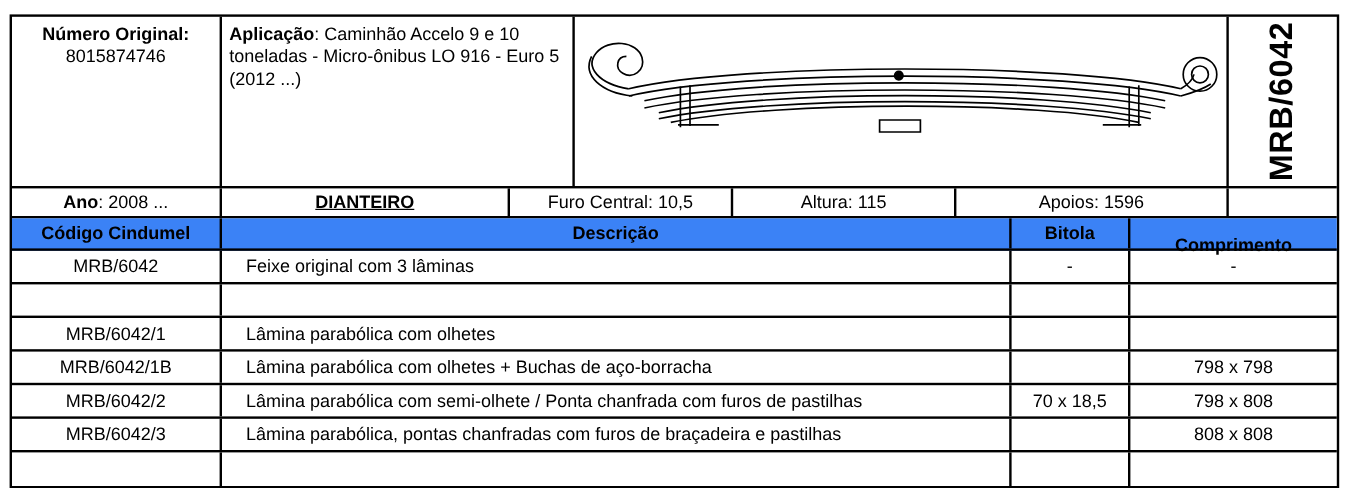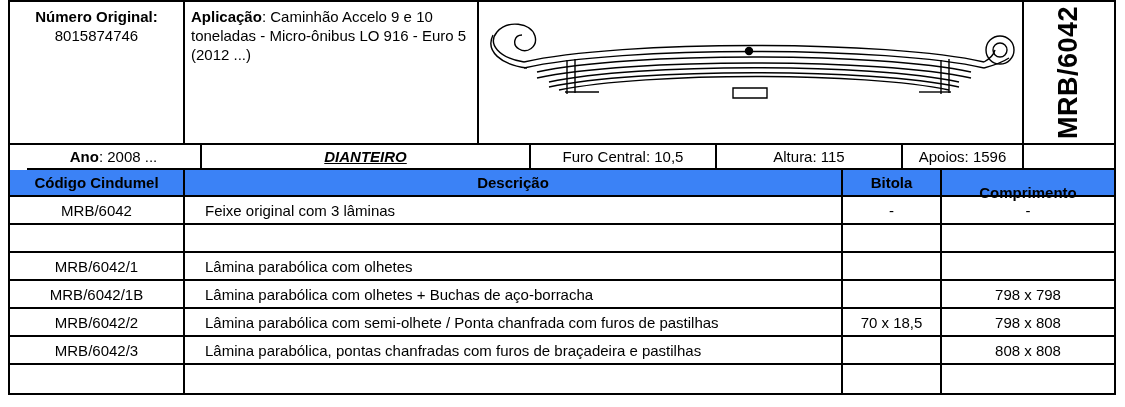--- a/index.html
+++ b/index.html
@@ -11,21 +11,21 @@
   #sheet {
     position: relative;
     width: 1125px;
     height: 407px;
     background: #ffffff;
     overflow: hidden;
   }
   .grid {
     position: absolute;
     left: 8px;
-    top: 0;
+    top: 12px;
     width: 1108px;
     height: 395px;
     border: 2px solid #000;
     display: flex;
     flex-direction: column;
   }
   
   .top-row {
     display: flex;
     height: 146px;
@@ -73,31 +73,30 @@
     font-weight: bold;
     letter-spacing: 0.5px;
   }
 
   
   .spec-row {
     display: flex;
     height: 26px;
     border-bottom: 2px solid #000;
     font-size: 15px;
-    margin-left: 17px;
   }
   .spec-row .cell {
     display: flex;
     align-items: center;
     justify-content: center;
     line-height: 1;
   }
   .spec-ano { width: 175px; }
   .spec-ano .lbl { font-weight: bold; }
-  .spec-pos { width: 329px; font-weight: bold; text-decoration: underline; font-style: italic; }
+  .spec-pos { width: 240px; font-weight: bold; text-decoration: underline; }
   .spec-furo { width: 186px; }
   .spec-alt  { width: 186px; }
   .spec-apo  { flex: 1; }
   .spec-blank { width: 90px; border-right: none; }
 
   
   .hdr-row {
     display: flex;
     height: 27px;
     border-bottom: 2px solid #000;

